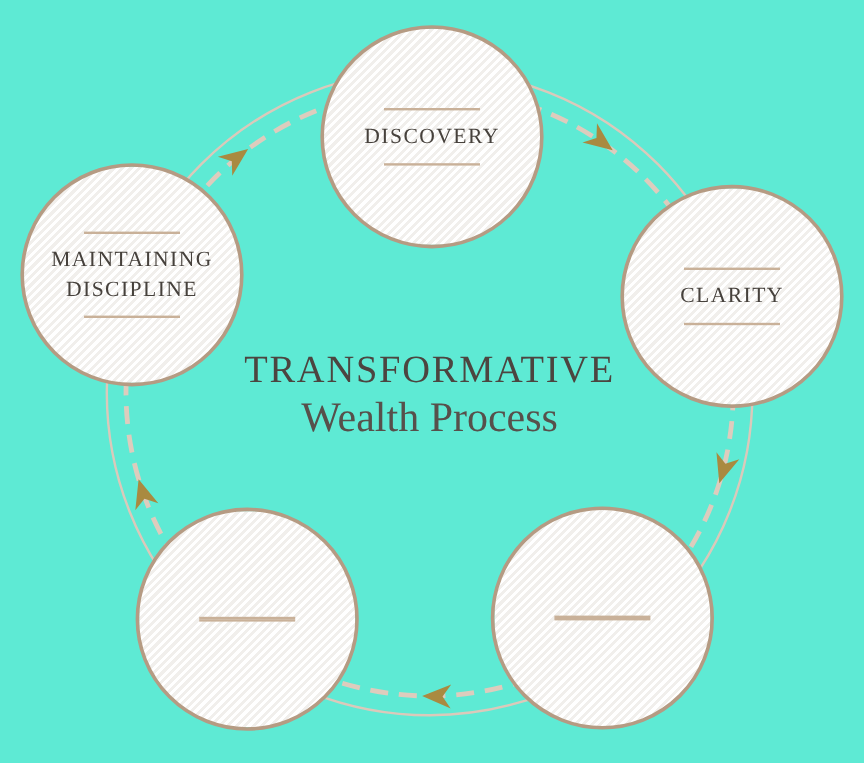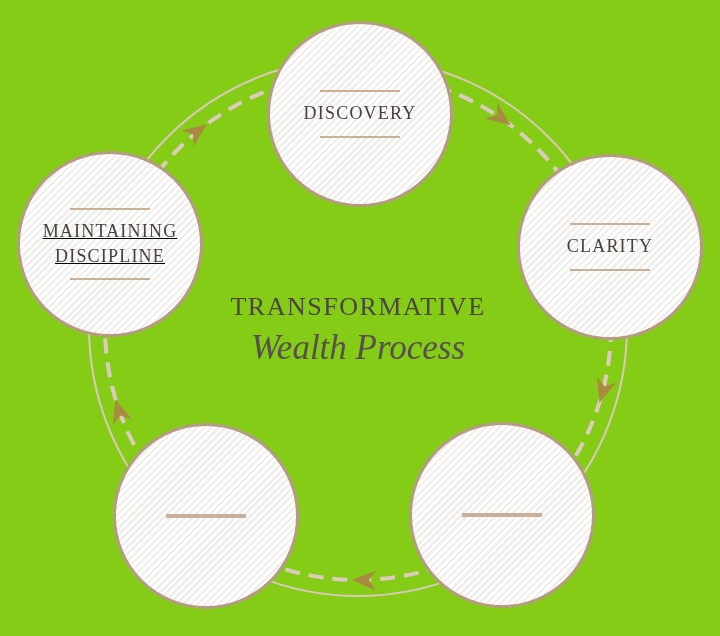--- a/index.html
+++ b/index.html
@@ -1,37 +1,37 @@
 <!DOCTYPE html>
 <html><head>
 <meta charset="utf-8">
 <style>
   html,body { margin:0; padding:0; background:#ffffff; }
   .stage {
-    position:relative; width:720px; height:636px; background:#84cc16;
+    position:relative; width:720px; height:636px; background:#5eead4;
     font-family:"Liberation Serif", serif; overflow:hidden;
   }
   svg.flow { position:absolute; left:0; top:0; }
   .node {
     position:absolute; width:186px; height:186px; box-sizing:border-box;
     border:3px solid #b59b83; border-radius:50%;
     background:repeating-linear-gradient(135deg, #ffffff 0px, #ffffff 2.5px, #f1efec 2.5px, #f1efec 5px);
     display:flex; flex-direction:column; align-items:center; justify-content:center;
   }
   .rule { width:80px; height:2px; background:#c9b199; }
   .node-label {
     margin:9px 0; font-size:18px; letter-spacing:1.2px; color:#46413c;
     text-align:center; line-height:1.4; white-space:nowrap;
   }
   .title { position:absolute; left:0; top:289px; width:716px; text-align:center; }
   .title-main {
-    font-size:26px; letter-spacing:1.5px; color:#4c4540; line-height:36px;
+    font-size:32px; letter-spacing:1.5px; color:#4c4540; line-height:36px;
   }
   .title-sub {
-    font-size:35px; font-style:italic; color:#57504b; line-height:42px; margin-top:2px;
+    font-size:35px; color:#57504b; line-height:42px; margin-top:2px;
   }
 </style>
 </head>
 <body>
 
 <div class="stage">
   <svg class="flow" width="720" height="636" viewBox="0 0 720 636">
       <circle cx="358" cy="327" r="269" fill="none" stroke="#dbc9ba" stroke-width="2"></circle>
       <circle cx="358" cy="327" r="253" fill="none" stroke="#ddccbd" stroke-width="4" stroke-dasharray="15 9"></circle>
       <path d="M0,0 L-24,10 L-17,0 L-24,-10 Z" fill="#a98a40" transform="translate(206.8,124.2) rotate(-36.7)"></path>
@@ -52,21 +52,21 @@
         <div class="rule"></div>
       </div>
       <div class="node" style="left: 409px; top: 422px;">
         <div class="rule"></div>
         <div class="rule"></div>
       </div>
       <div class="node" style="left: 113px; top: 423px;">
         <div class="rule"></div>
         <div class="rule"></div>
       </div>
-      <div class="node" style="left: 17px; top: 151px; text-decoration: underline;">
+      <div class="node" style="left: 17px; top: 136px;">
         <div class="rule"></div>
         <div class="node-label">MAINTAINING<br>DISCIPLINE</div>
         <div class="rule"></div>
       </div>
     </div>
   <div class="title">
     <div class="title-main">TRANSFORMATIVE</div>
     <div class="title-sub">Wealth Process</div>
   </div>
 </div>

